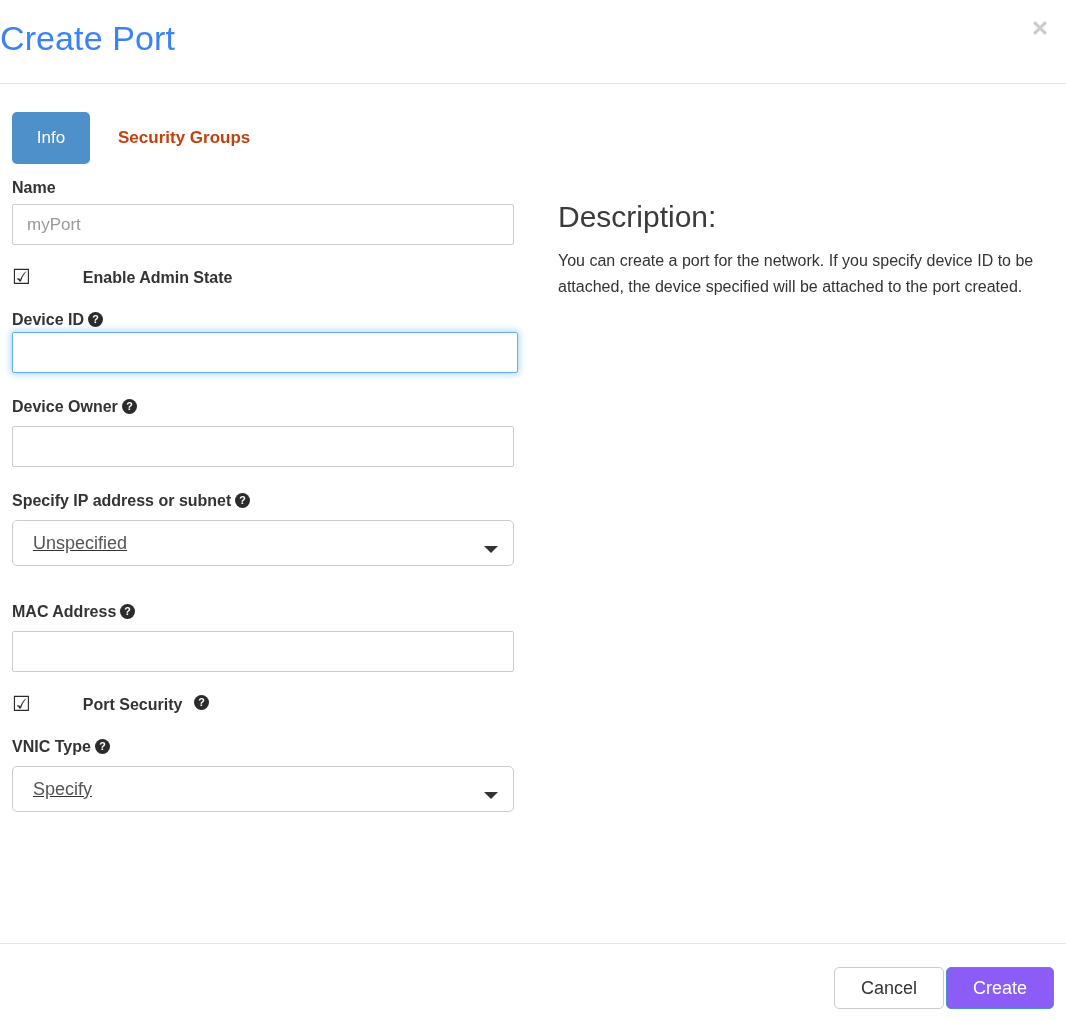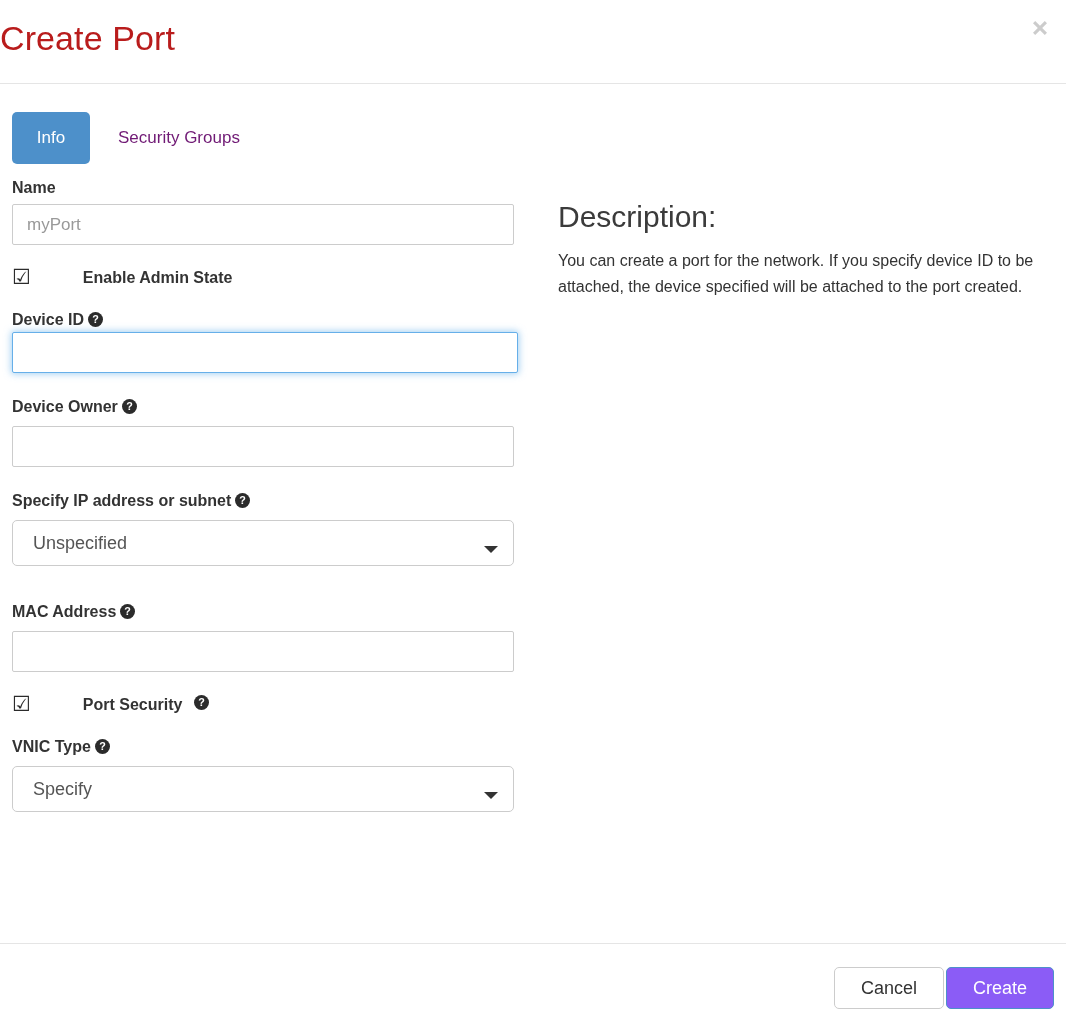--- a/index.html
+++ b/index.html
@@ -23,21 +23,21 @@
     height: 84px;
     border-bottom: 1px solid #e5e5e5;
     padding: 0;
   }
   .modal-title {
     position: absolute;
     left: 0px;
     top: 18px;
     font-size: 34px;
     font-weight: 400;
-    color: #b91c1c;
+    color: #3b82f6;
     letter-spacing: 0.1px;
     line-height: 40px;
   }
   .close-btn {
     position: absolute;
     right: 8px;
     top: 10px;
     width: 36px;
     height: 36px;
     border: 0;
@@ -71,24 +71,25 @@
   .tab-active {
     background: #4d90ca;
     color: #ffffff;
     border-radius: 5px;
     height: 52px;
     padding: 8px 20px;
     min-width: 78px;
   }
   .tab-inactive {
     background: transparent;
-    color: #701a75;
+    color: #c2410c;
     height: 52px;
     padding: 0 16px;
     margin-left: 12px;
+    font-weight: bold;
   }
 
   
   .modal-body {
     position: absolute;
     left: 0;
     top: 178px;
     width: 1066px;
     height: 765px;
   }
@@ -153,20 +154,21 @@
   .txt-input.focused {
     width: 506px;
     border: 1px solid #66afe9;
     box-shadow: 0 0 7px 1px rgba(102,175,233,0.6);
   }
 
   .select-wrap {
     position: relative;
     width: 502px;
     height: 58px;
+    text-decoration: underline;
   }
   .sel-input {
     width: 502px;
     height: 46px;
     border: 1px solid #cccccc;
     border-radius: 5px;
     background: #ffffff;
     font-size: 18px;
     font-family: inherit;
     color: #555555;

